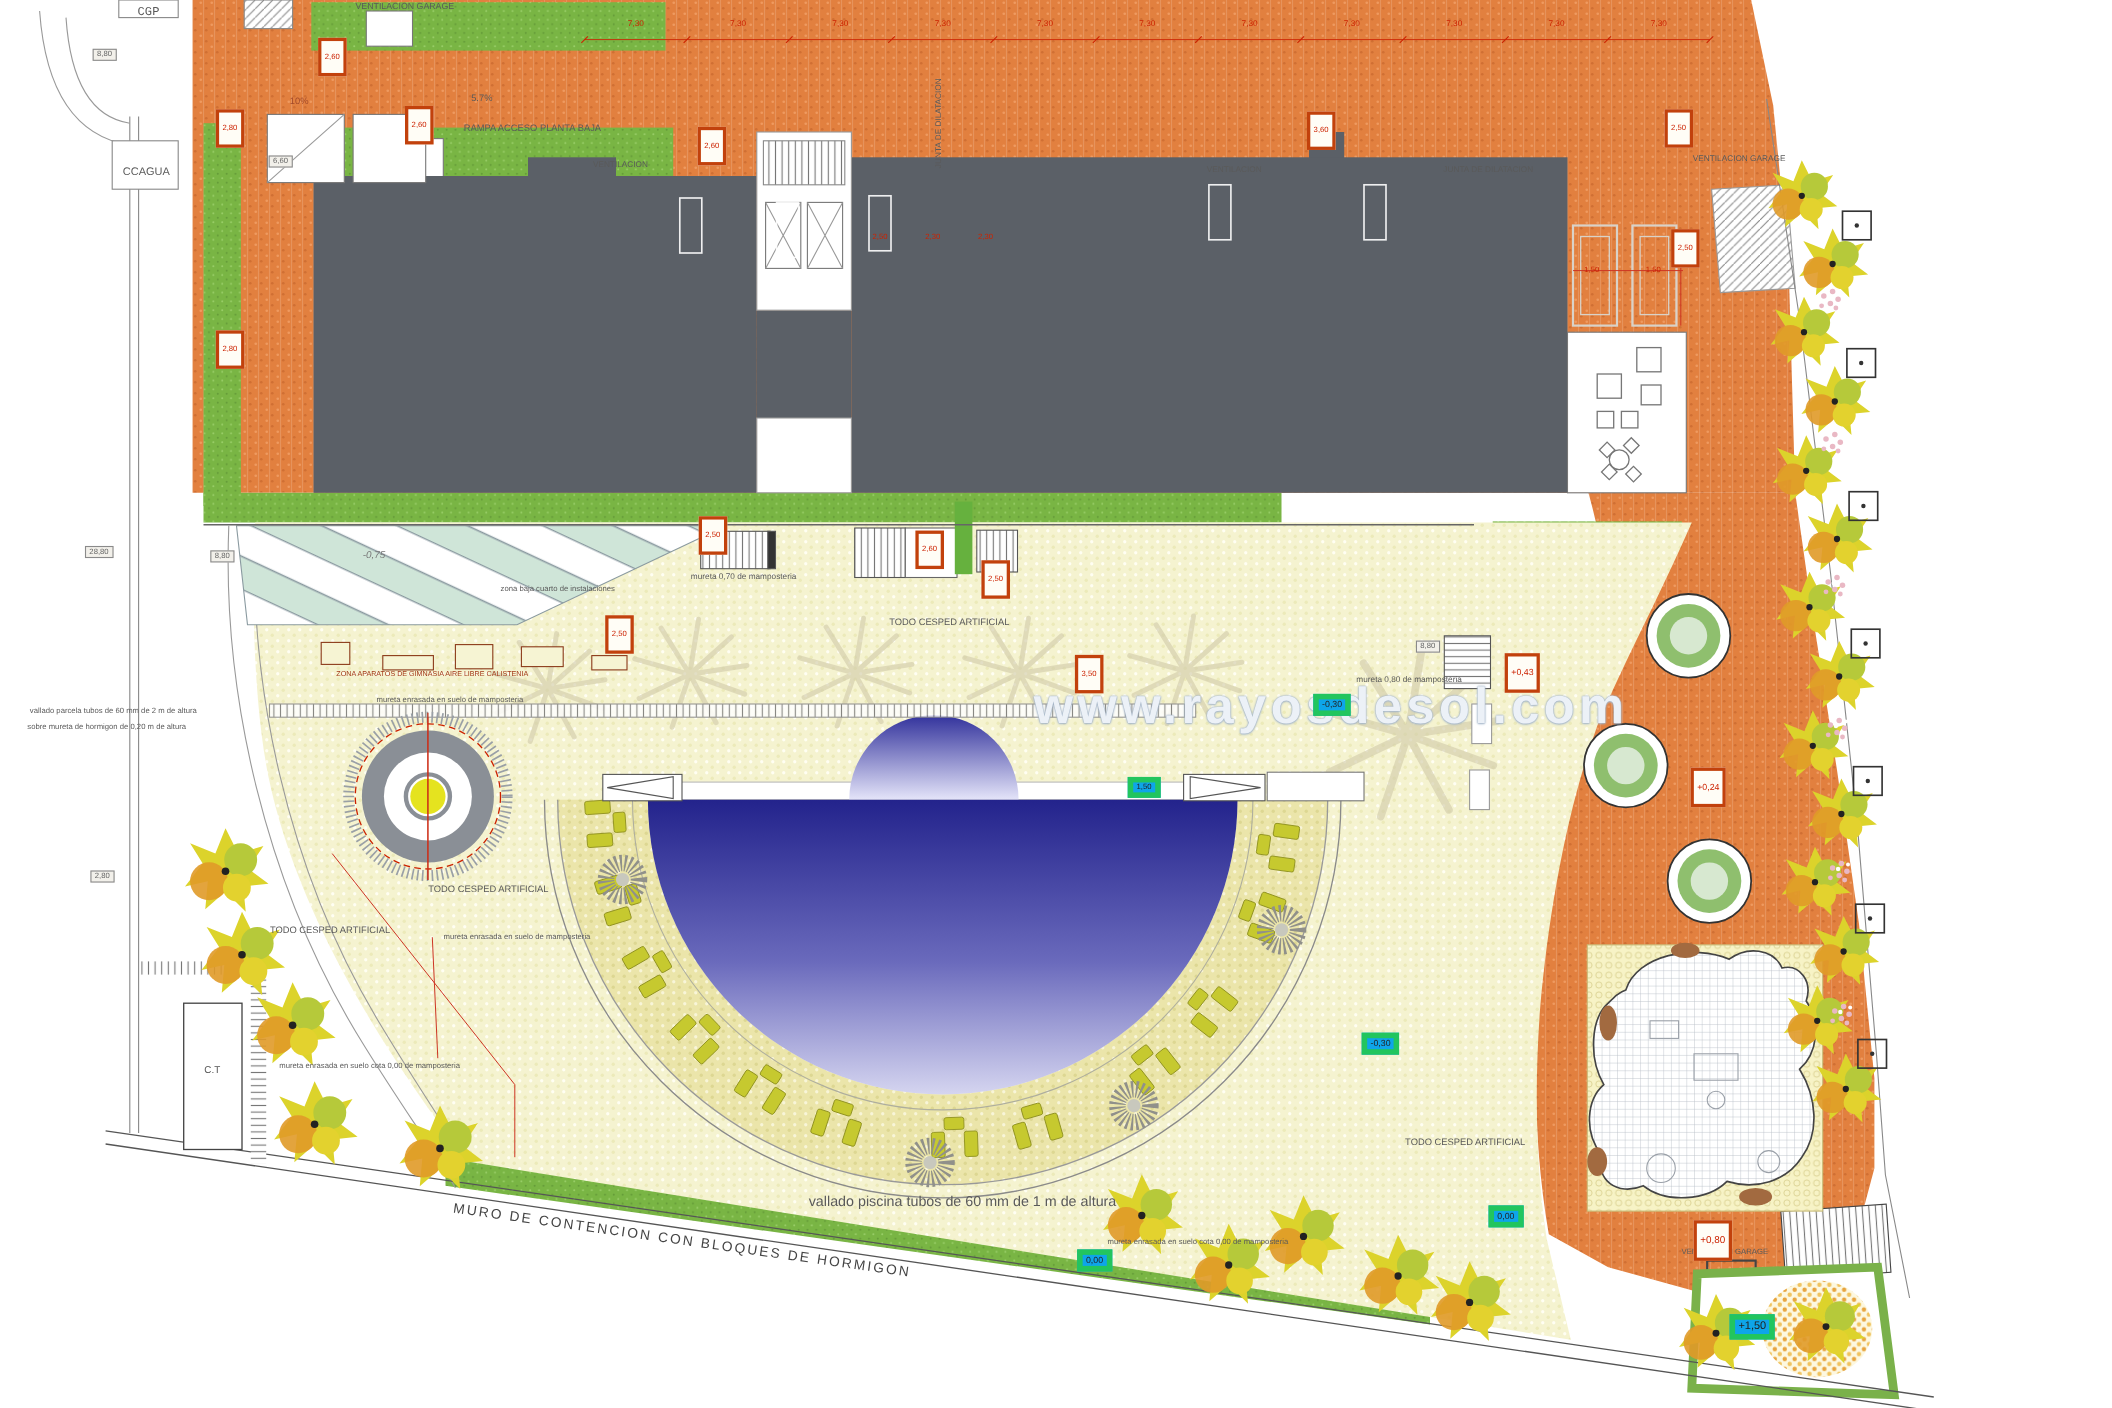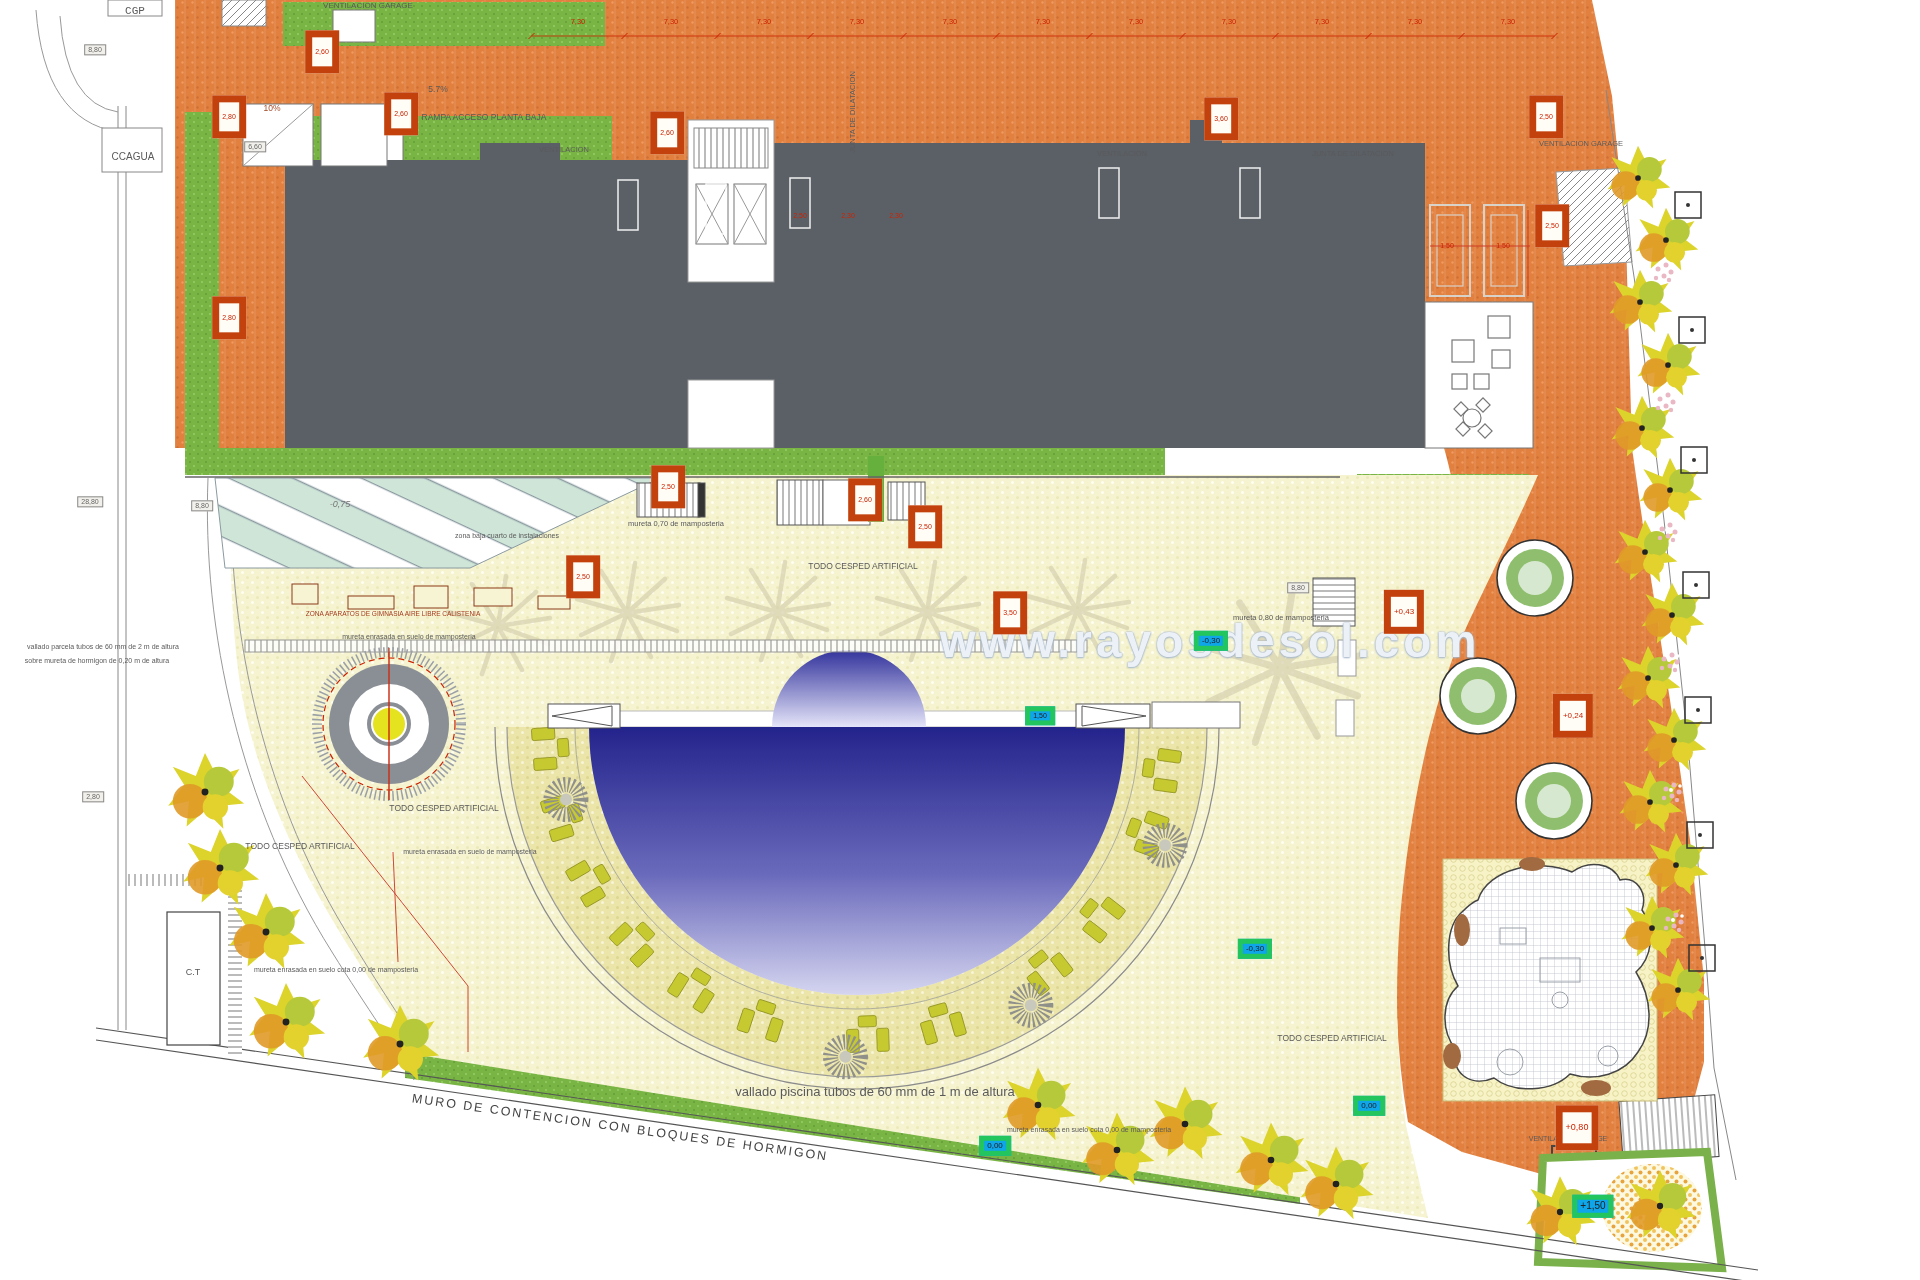--- a/index.html
+++ b/index.html
@@ -1,21 +1,21 @@
 <!DOCTYPE html>
 <html><head>
 <meta charset="utf-8">
 <style>
   html,body{margin:0;padding:0;background:#ffffff;}
   #canvas{position:relative;width:1920px;height:1280px;background:#ffffff;overflow:hidden;
           font-family:"Liberation Sans", sans-serif;}
   #plan-svg{position:absolute;left:0;top:0;}
   .lbl{position:absolute;white-space:nowrap;line-height:1.05;transform:translate(-50%,-50%);
        font-family:"Liberation Sans", sans-serif;color:#5a5a5a;}
-  .box-red{border:7px solid #c2410c;background:#fffdf6;color:#cc2200;padding:11px 3px;margin-left:20px;}
+  .box-red{border:3px solid #c2410c;background:#fffdf6;color:#cc2200;padding:11px 3px;}
   .box-black{border:5px solid #22c55e;background:#0ea5e9;color:#222;padding:1px 3px;}
   .box-gray{border:1px solid #8a8a8a;background:#f2f0ea;color:#666;padding:1px 3px;}
   #watermark{position:absolute;transform:translate(-50%,-50%);white-space:nowrap;
        font-size:46px;letter-spacing:4px;color:rgba(240,244,250,0.95);
        text-shadow:0 0 2px #9fb0c4,0 0 1px #9fb0c4,0 1px 2px #aebfd2;font-weight:bold;}
 </style>
 </head>
 <body>
 
 <div id="canvas">
@@ -385,21 +385,21 @@
         <use href="#pink" transform="translate(1674 922)"></use>
       </g>
   </svg>
 
   <div id="watermark" style="left: 1210px; top: 641px;">www.rayosdesol.com</div>
   <div id="labels">
       <div class="lbl" style="left: 368px; top: 6px; font-size: 8px; transform: translate(-50%, -50%) rotate(0deg);">VENTILACION GARAGE</div>
       <div class="lbl" style="left: 135px; top: 12px; font-size: 11px; transform: translate(-50%, -50%) rotate(0deg); font-family: Liberation Mono, monospace;">CGP</div>
       <div class="lbl" style="left: 484px; top: 77px; font-size: 8.5px; transform: translate(-50%, -50%) rotate(0deg); margin-top: 40px;">RAMPA ACCESO PLANTA BAJA</div>
       <div class="lbl" style="left: 438px; top: 89px; font-size: 8.5px; transform: translate(-50%, -50%) rotate(0deg);">5.7%</div>
-      <div class="lbl" style="left: 272px; top: 92px; font-size: 8.5px; color: rgb(163, 74, 42); transform: translate(-50%, -50%) rotate(0deg); margin-top: 16px;">10%</div>
+      <div class="lbl" style="left: 272px; top: 92px; font-size: 8.5px; color: rgb(163, 74, 42); transform: translate(-50%, -50%) rotate(0deg);">10%</div>
       <div class="lbl" style="left: 133px; top: 157px; font-size: 10px; transform: translate(-50%, -50%) rotate(0deg);">CCAGUA</div>
       <div class="lbl" style="left: 564px; top: 150px; font-size: 7.5px; transform: translate(-50%, -50%) rotate(0deg);">VENTILACION</div>
       <div class="lbl" style="left: 1122px; top: 154px; font-size: 7.5px; transform: translate(-50%, -50%) rotate(0deg);">VENTILACION</div>
       <div class="lbl" style="left: 1353px; top: 154px; font-size: 7.5px; transform: translate(-50%, -50%) rotate(0deg);">JUNTA DE DILATACION</div>
       <div class="lbl" style="left: 853px; top: 112px; font-size: 7.5px; transform: translate(-50%, -50%) rotate(-90deg);">JUNTA DE DILATACION</div>
       <div class="lbl" style="left: 1581px; top: 144px; font-size: 7.5px; transform: translate(-50%, -50%) rotate(0deg);">VENTILACION GARAGE</div>
       <div class="lbl" style="left: 507px; top: 536px; font-size: 7px; transform: translate(-50%, -50%) rotate(0deg);">zona baja cuarto de instalaciones</div>
       <div class="lbl" style="left: 340px; top: 505px; font-size: 9px; color: rgb(119, 119, 119); transform: translate(-50%, -50%) rotate(0deg); font-style: italic;">-0,75</div>
       <div class="lbl" style="left: 676px; top: 524px; font-size: 7.5px; transform: translate(-50%, -50%) rotate(0deg);">mureta 0,70 de mamposteria</div>
       <div class="lbl" style="left: 863px; top: 566px; font-size: 8.5px; transform: translate(-50%, -50%) rotate(0deg);">TODO CESPED ARTIFICIAL</div>

